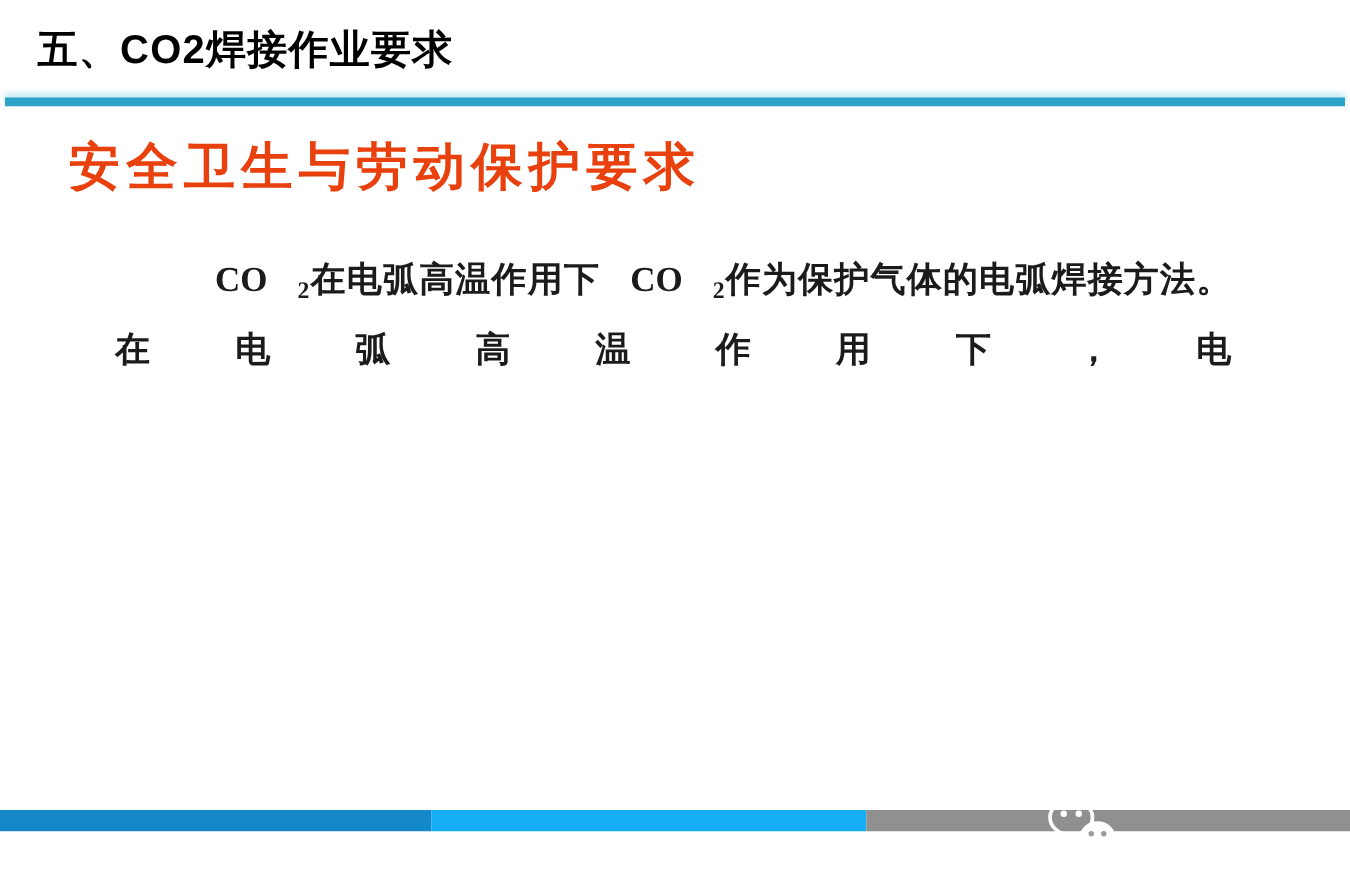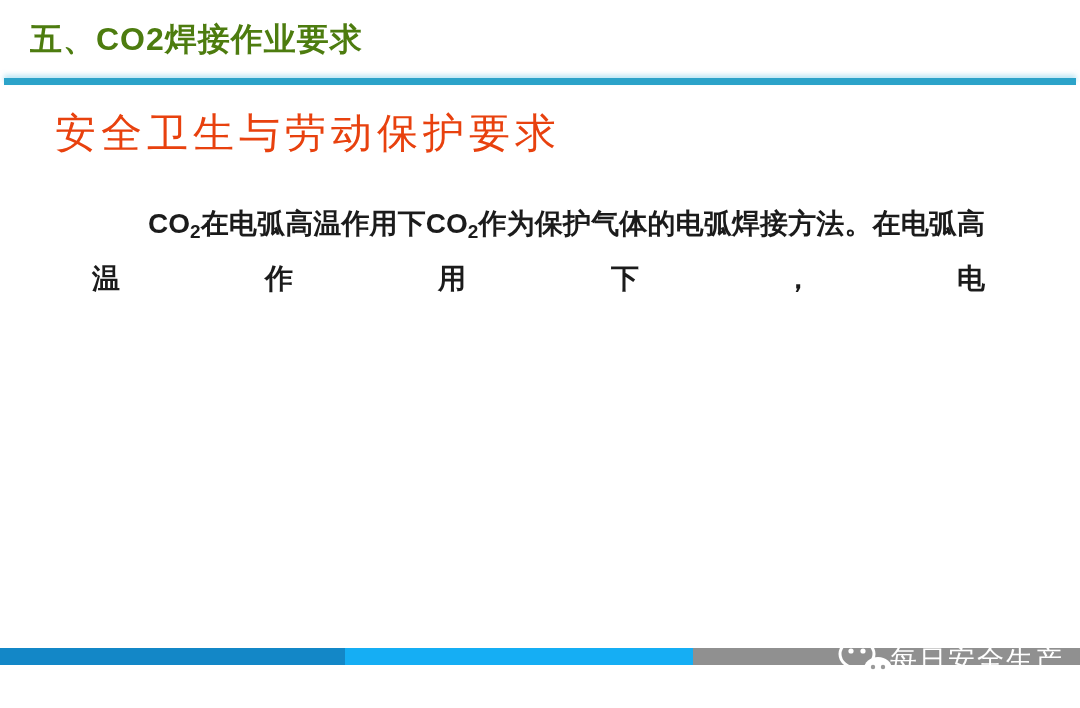--- a/index.html
+++ b/index.html
@@ -11,39 +11,39 @@
     background: #ffffff;
     overflow: hidden;
     font-family: "Liberation Sans", sans-serif;
   }
   .slide-title {
     position: absolute;
     left: 30px;
     top: 18px;
     font-size: 32px;
     font-weight: bold;
-    color: #4d7c0f;
+    color: #000000;
     letter-spacing: 1px;
     white-space: nowrap;
   }
   .title-divider {
     position: absolute;
     left: 4px;
     top: 78px;
     width: 1072px;
     height: 7px;
     background: #2ba3c9;
     box-shadow: 0 -3px 5px rgba(130, 210, 235, 0.55);
   }
   .section-heading {
     position: absolute;
     left: 55px;
     top: 106px;
     font-size: 41px;
-    font-weight: normal;
+    font-weight: bold;
     color: #e8410e;
     font-family: "Liberation Serif", serif;
     letter-spacing: 5px;
     white-space: nowrap;
     text-align: right;
   }
   .body-text {
     position: absolute;
     left: 92px;
     top: 196px;
@@ -57,21 +57,21 @@
     line-height: 55px;
     text-align: justify;
     overflow: visible;
     white-space: nowrap;
   }
   .body-line.fill {
     white-space: normal;
     text-align-last: justify;
   }
   .body-line.indent { text-indent: 56px; }
-  .body-line .latin { font-family: Liberation Sans, sans-serif; }
+  .body-line .latin { font-family: Liberation Serif, serif; margin-left: 24px; }
   .body-line sub {
     font-size: 19px;
     vertical-align: -5px;
     line-height: 0;
   }
   .footer-bar {
     position: absolute;
     top: 648px;
     height: 17px;
   }
@@ -122,15 +122,14 @@
     <path d="M10 28 L6 38 L16 31 Z" fill="#ffffff"></path>
     <circle cx="15" cy="15" r="2.6" fill="#ffffff"></circle>
     <circle cx="27" cy="15" r="2.6" fill="#ffffff"></circle>
 
     <ellipse cx="42" cy="33" rx="14" ry="12" fill="#ffffff"></ellipse>
     <path d="M50 43 L55 51 L44 45 Z" fill="#ffffff"></path>
     <circle cx="37" cy="31" r="2.2" fill="#9a9a9a"></circle>
     <circle cx="47" cy="31" r="2.2" fill="#9a9a9a"></circle>
   </svg>
 
-  <div class="footer-brand">每日安全生产</div>
 
 </div>
 
 </body></html>

